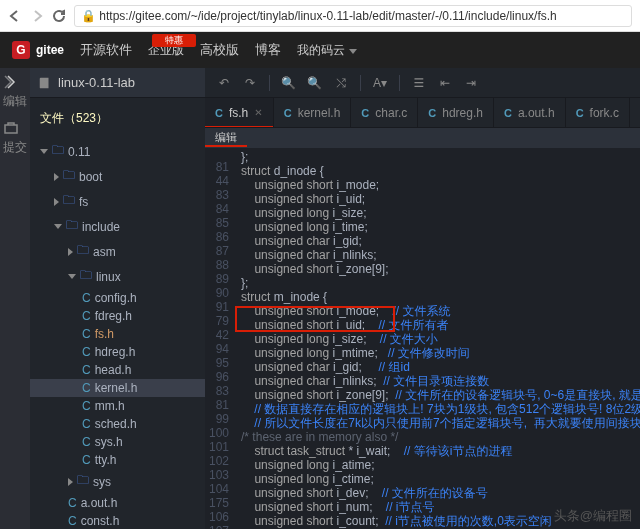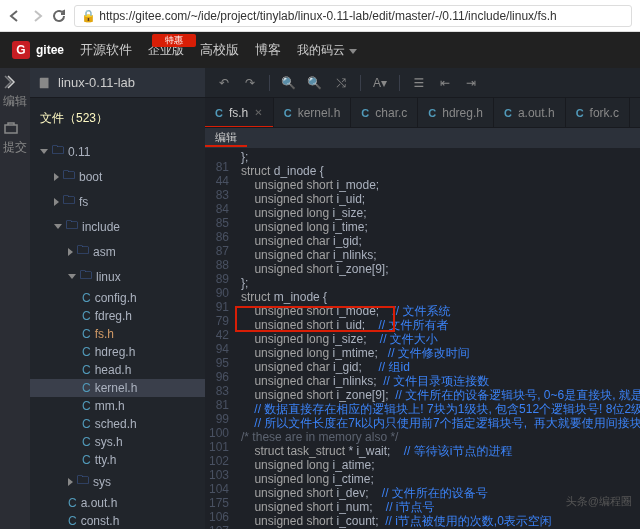--- a/index.html
+++ b/index.html
@@ -36,21 +36,21 @@
 .tab.active{background:#1e2127;color:#ccc}
 .tab.active::after{content:"";position:absolute;left:0;right:0;bottom:-1px;height:2px;background:#d81e06}
 .tab .c-ic{color:#519aba;font-weight:bold;font-size:11px}
 .tab .x{color:#666;font-size:10px}
 .sub-hdr{height:20px;background:#2c313a;display:flex;align-items:center}
 .sub-hdr span{font-size:11px;padding:0 10px;border-bottom:2px solid #d81e06;color:#ccc}
 .code{flex:1;display:flex;font-family:Consolas,"Courier New",monospace;font-size:11px;line-height:14px;overflow:auto}
 .gutter{background:#1e2127;color:#495162;text-align:right;padding:12px 8px 2px 4px;user-select:none}
 .lines{padding:2px 4px;white-space:pre;color:#abb2bf}.ty{color:#a3a3a3}.cm{color:#5c6370}.cm2{color:#3b82f6}
 .redbox{position:absolute;border:2px solid #d81e06;pointer-events:none}
-.watermark{position:absolute;bottom:20px;right:8px;color:#555;font-size:11px}
+.watermark{position:absolute;bottom:4px;right:8px;color:#555;font-size:13px}
 .arrow{width:0;height:0;border-left:4px solid transparent;border-right:4px solid transparent;border-top:5px solid #888;display:inline-block}
 .arrow-r{border-top:4px solid transparent;border-bottom:4px solid transparent;border-left:5px solid #888;display:inline-block;width:0;height:0}
 </style>
 </head>
 <body>
 
 <div class="browser-bar">
   <svg>
       <path d="M9 2L3 7l6 5"></path>
     </svg>

